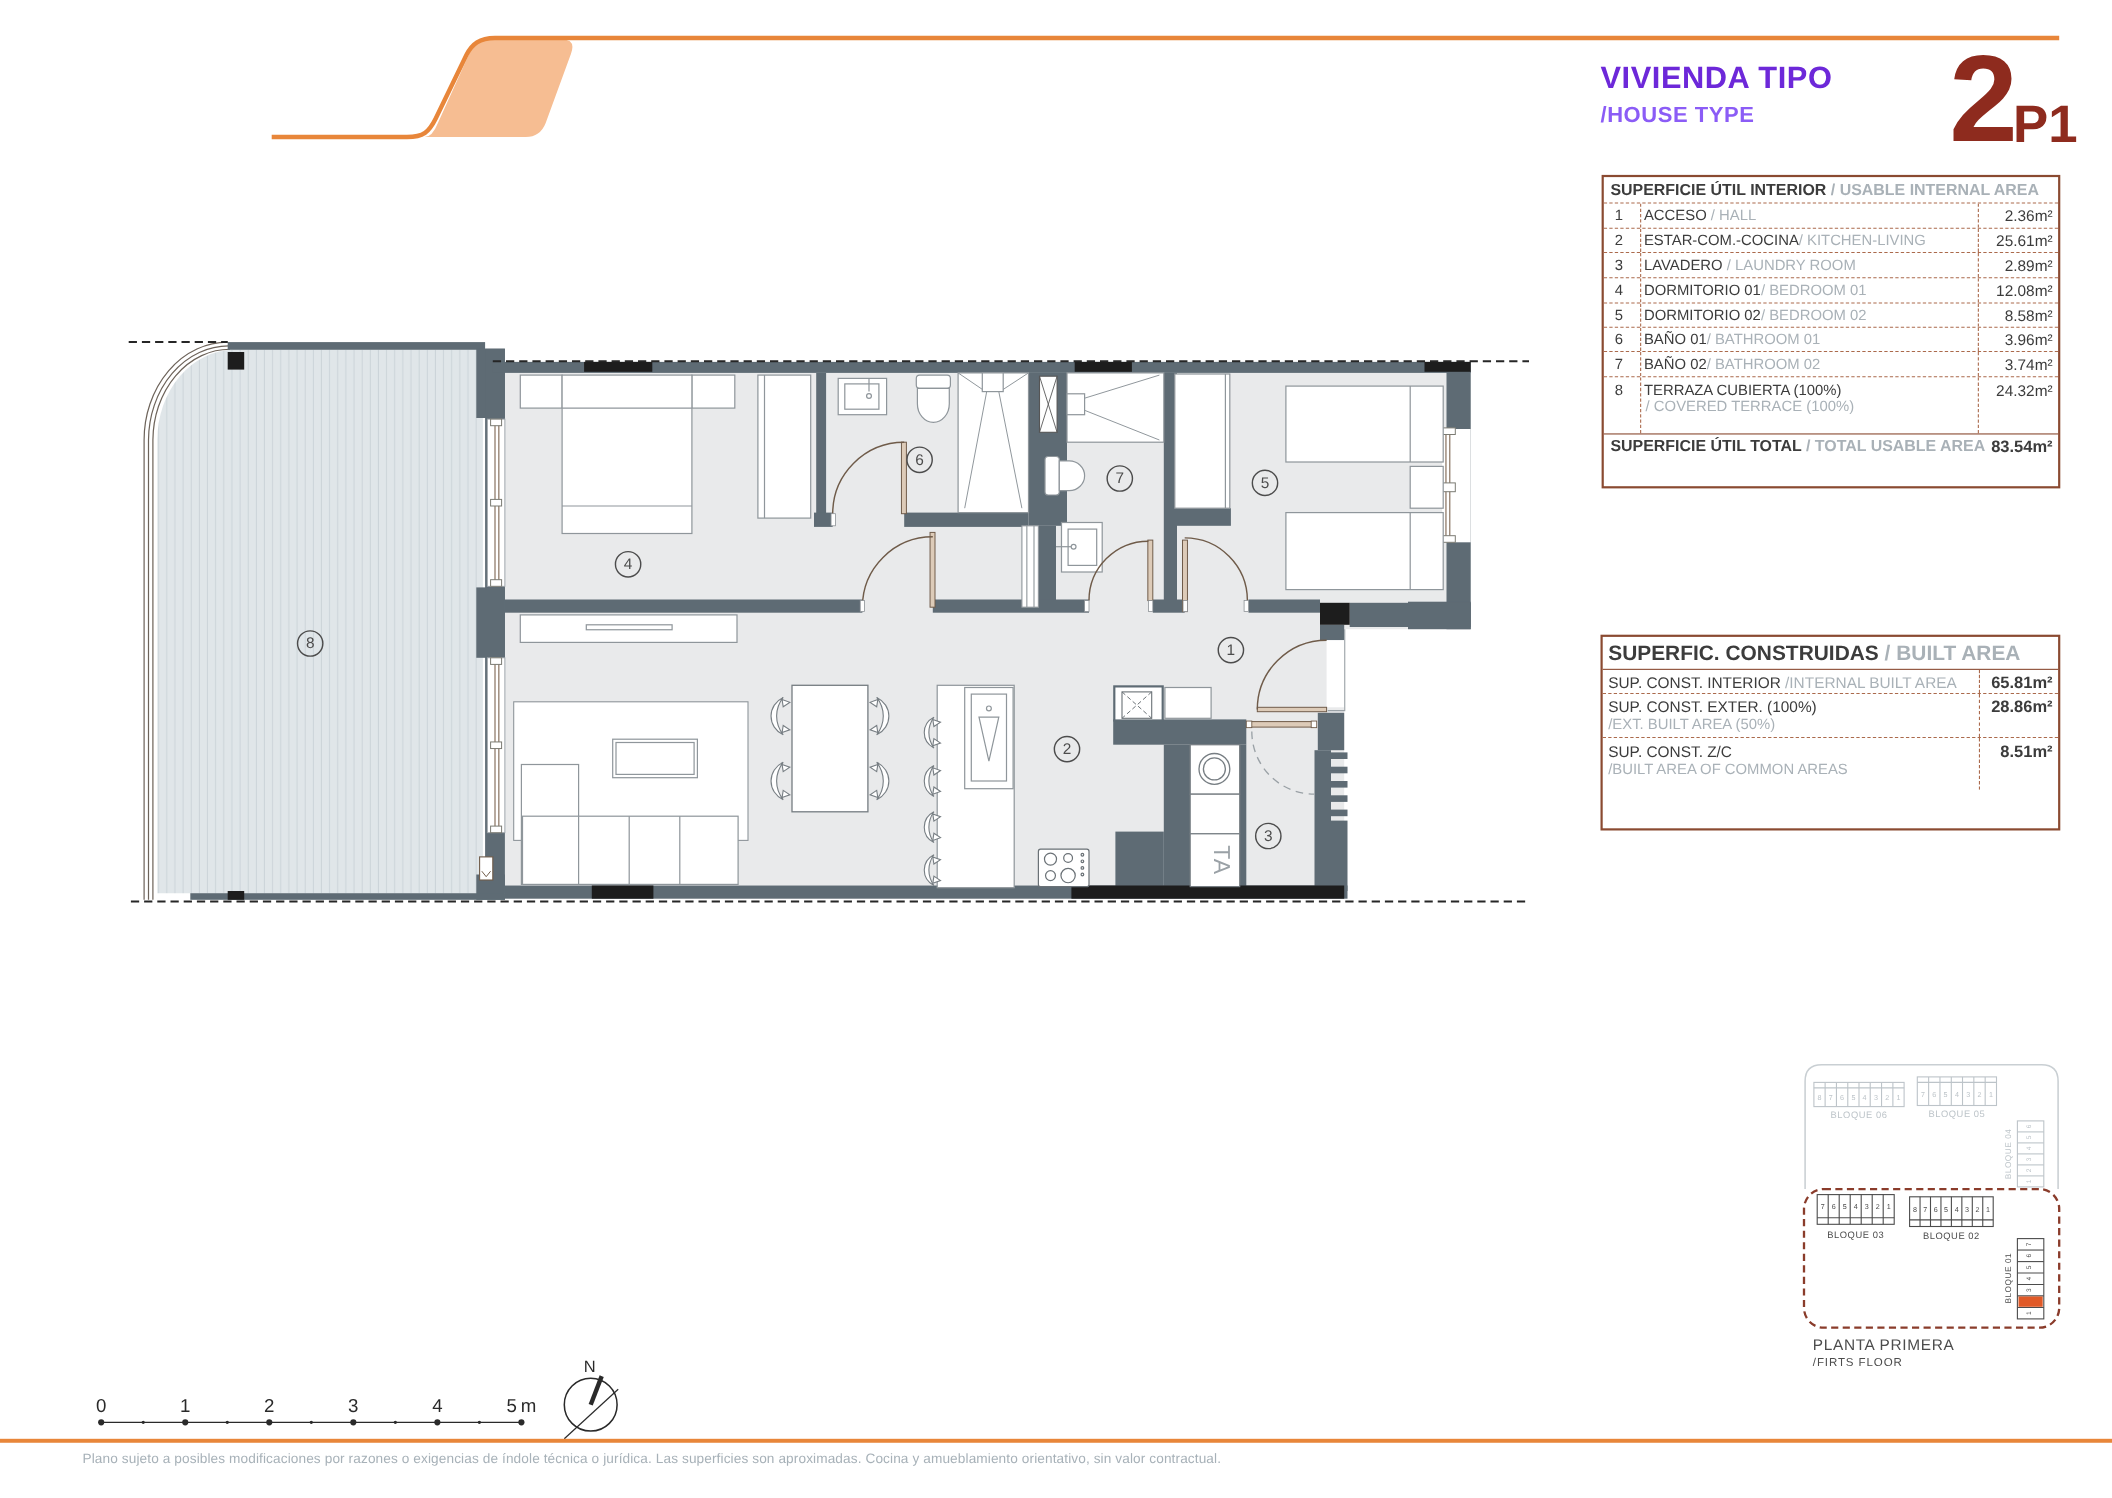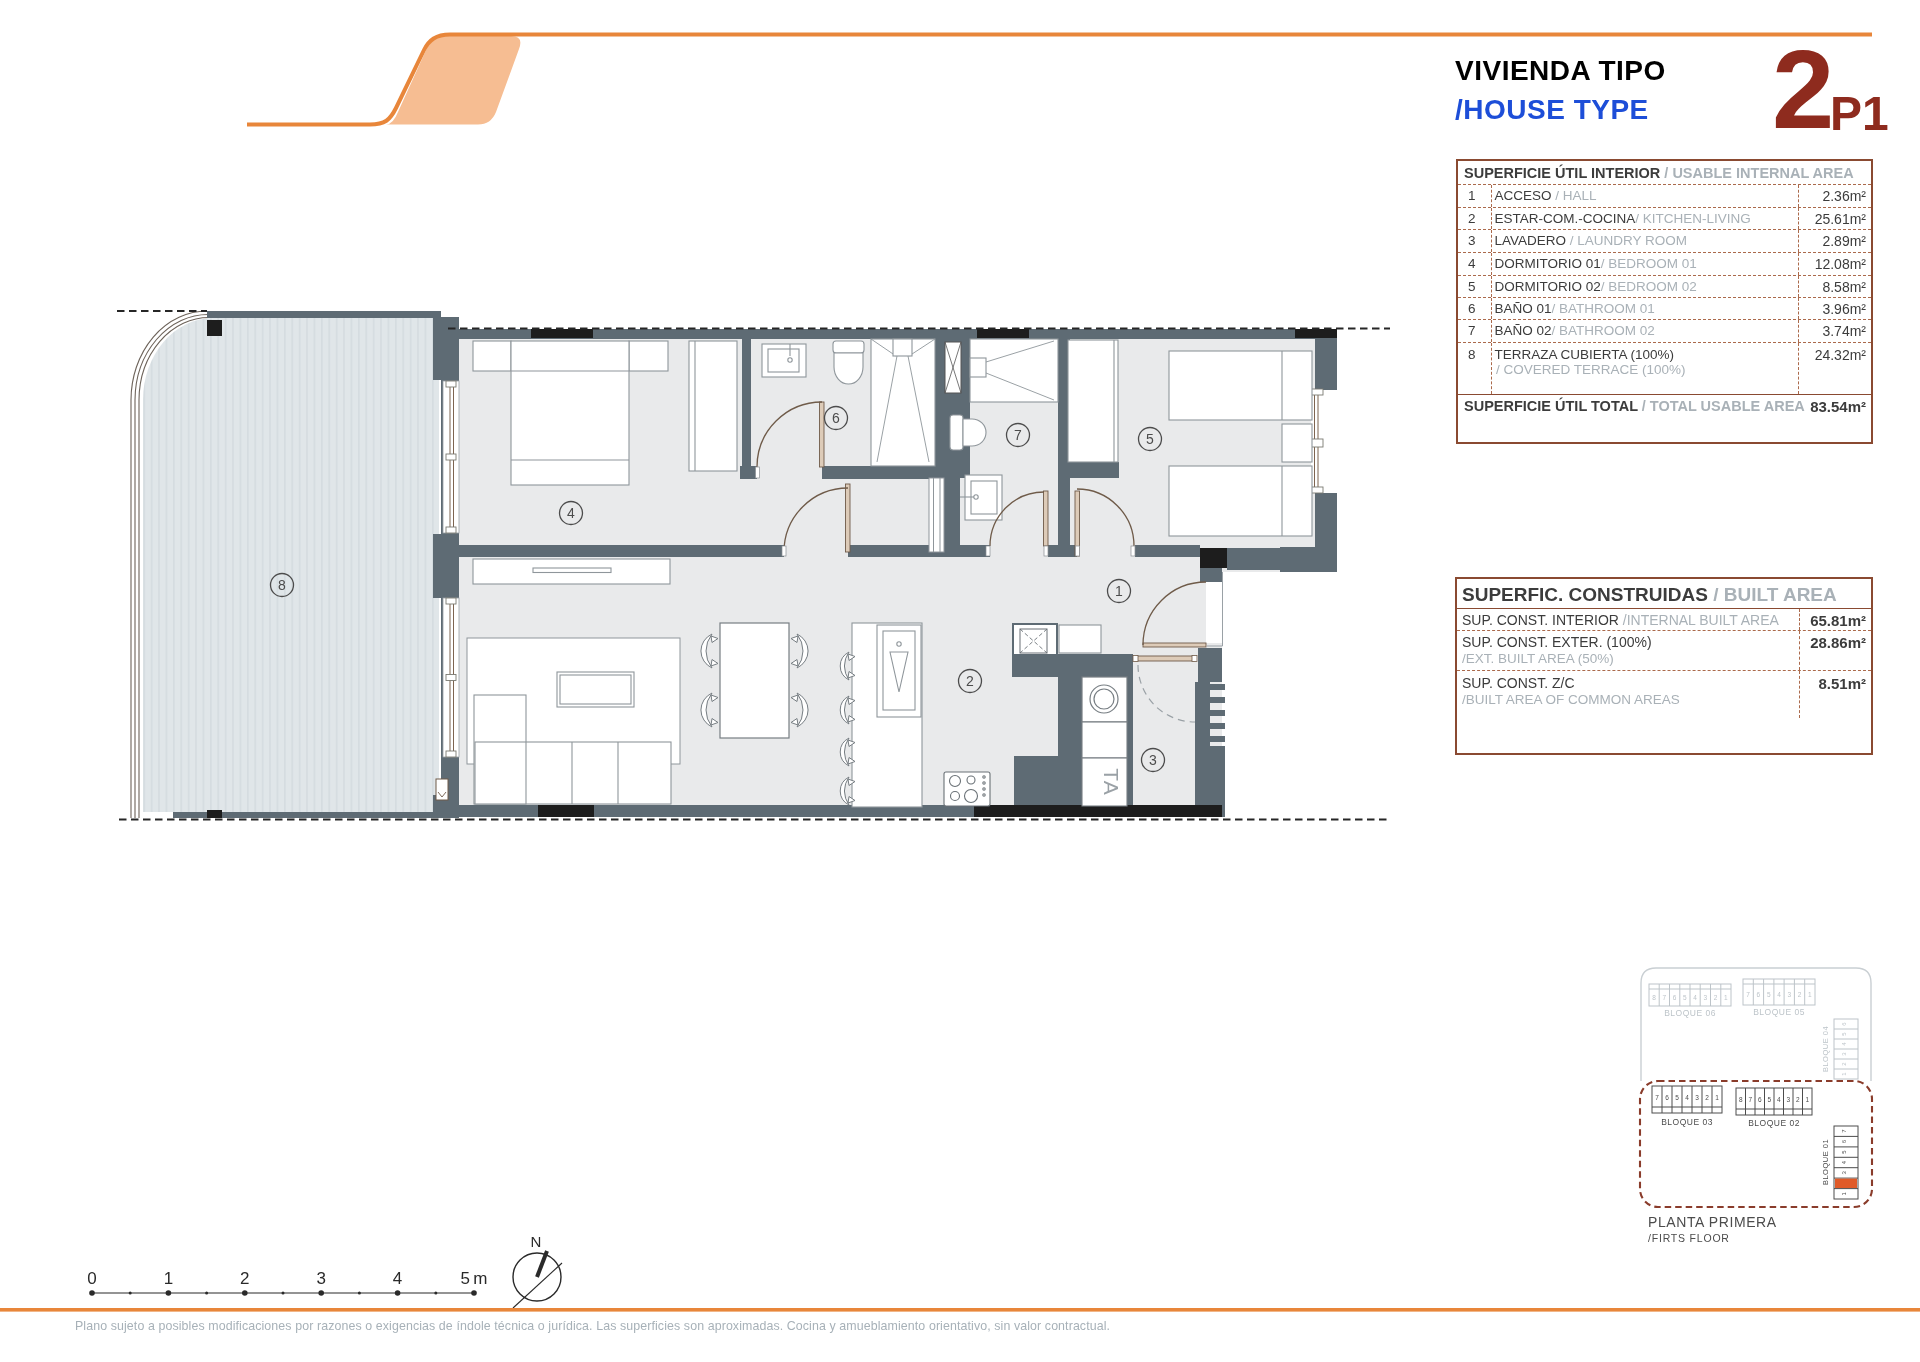--- a/index.html
+++ b/index.html
@@ -1,21 +1,21 @@
 <!DOCTYPE html>
 <html><head>
 <meta charset="utf-8">
 <style>
 html,body{margin:0;padding:0;background:#fff}
 body{width:1920px;height:1362px;position:relative;font-family:"Liberation Sans",sans-serif;overflow:hidden}
 .abs{position:absolute}
 #plansvg{position:absolute;left:0;top:0}
 
-.h1{left:1455px;top:55px;font-size:28px;font-weight:bold;color:#000000;letter-spacing:.5px}
-.h2{left:1455px;top:94px;font-size:28px;font-weight:bold;color:#1d4ed8;letter-spacing:.5px}
+.h1{left:1455px;top:55px;font-size:28px;font-weight:bold;color:#6d28d9;letter-spacing:.5px}
+.h2{left:1455px;top:94px;font-size:20px;font-weight:bold;color:#8b5cf6;letter-spacing:.5px}
 .big2{left:1772px;top:34px;font-size:112px;font-weight:bold;color:#8e2b1e;line-height:1}
 .p1{left:1830px;top:90px;font-size:48px;font-weight:bold;color:#8e2b1e;line-height:1}
 
 .tbl{position:absolute;background:#fff;border:2px solid #8a4a31;box-sizing:border-box}
 .tbl .row{position:relative;box-sizing:border-box;overflow:hidden}
 .dk{color:#3c3c3c}.gy{color:#a9b1b7}
 .bds{border-bottom:1px solid #8a4a31}
 .bdd{border-bottom:1px dashed #ab6a4c}
 .val{position:absolute;right:5px;text-align:left}
 .vline{position:absolute;top:0;bottom:0;border-left:1px dashed #ab6a4c}

